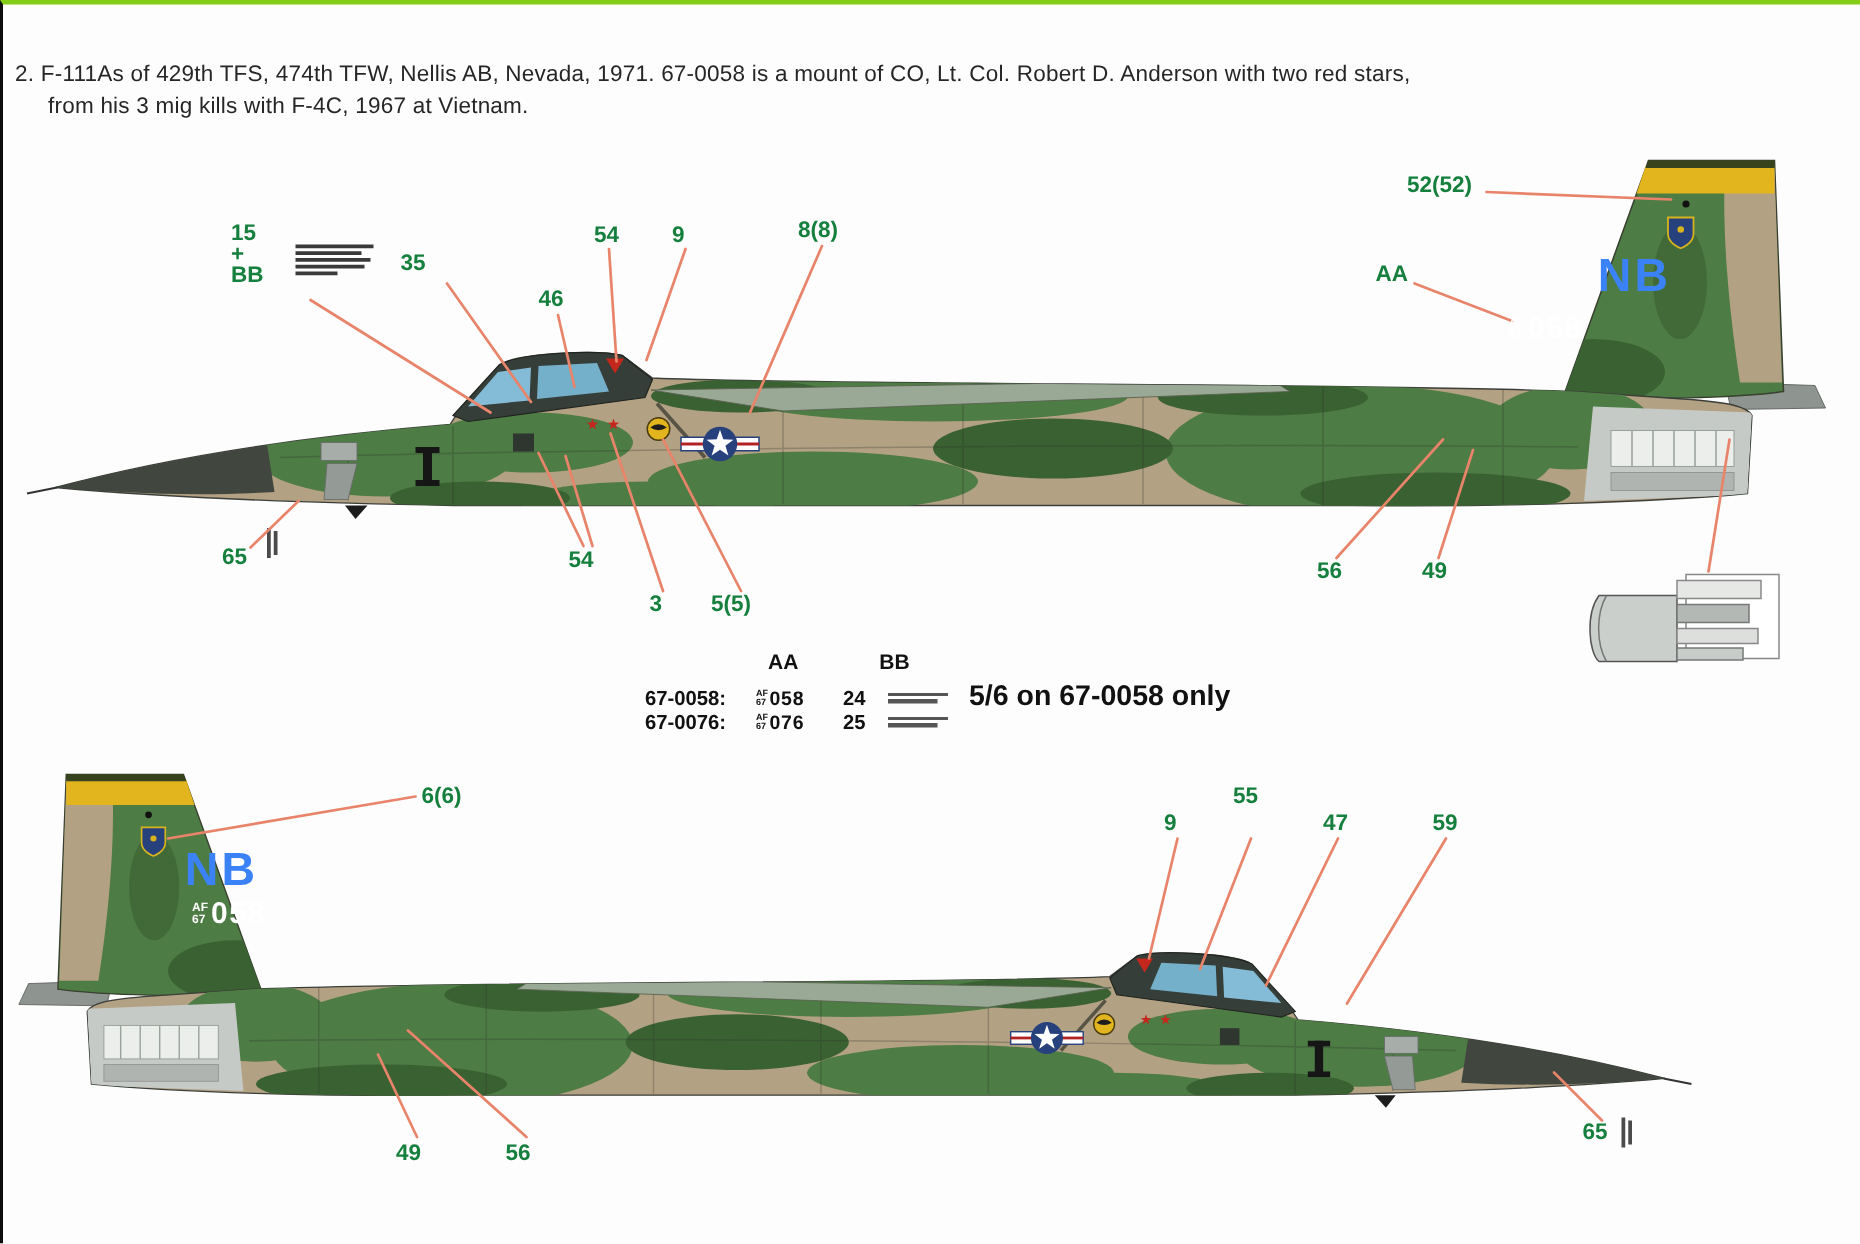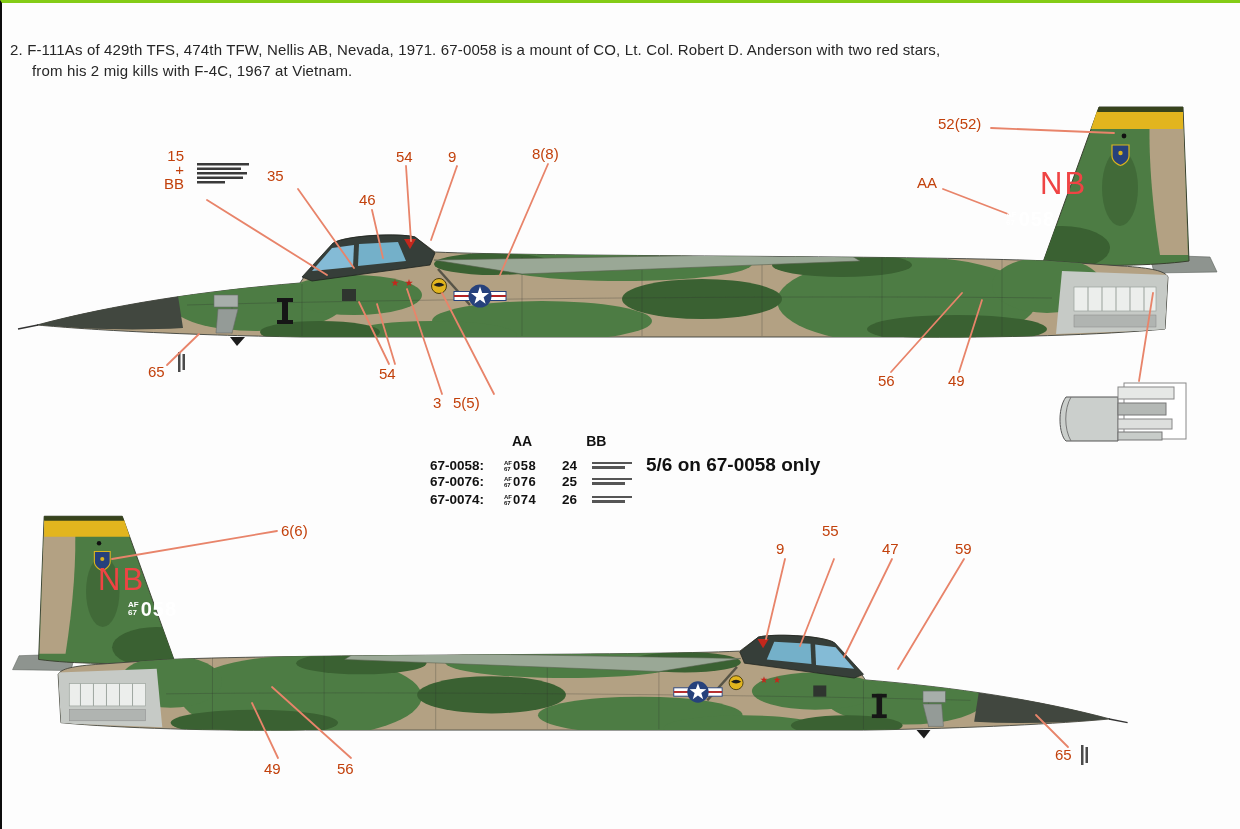--- a/index.html
+++ b/index.html
@@ -15,23 +15,23 @@
   .caption{position:absolute;left:8px;top:36px;font-size:15px;color:#262626;line-height:21px;letter-spacing:.15px}
   .caption .l2{padding-left:22px}
   svg.art{position:absolute;left:0;top:0}
   .ln{stroke:var(--leader-line);stroke-width:1.8;fill:none;stroke-linecap:round}
   .camo-green{fill:var(--camo-green)} .camo-dgreen{fill:var(--camo-dark-green)}
   .camo-tan{fill:var(--camo-tan)} .radome{fill:var(--radome-gray)}
   .pane{fill:var(--canopy-blue)} .pane2{fill:#74B0C9}
   .yellow{fill:var(--fin-yellow)} .insblue{fill:var(--insignia-blue)}
   .redmark{fill:var(--marking-red)} .metal{fill:var(--metal-gray)}
   .panel{stroke:#2F342E;stroke-opacity:.28;fill:none;stroke-width:1}
-  .callout{position:absolute;font-weight:normal;font-size:15px;color:#c2410c;white-space:nowrap}
-  .stack{text-align:right;line-height:14px;width:30px;white-space:normal}
-  .fin-code{position:absolute;color:#ef4444;text-align:left;font-size:31px;font-weight:normal;letter-spacing:2px;line-height:30px}
+  .callout{position:absolute;font-weight:bold;font-size:15px;color:#15803d;white-space:nowrap}
+  .stack{text-align:left;line-height:14px;width:30px;white-space:normal}
+  .fin-code{position:absolute;color:#3b82f6;text-align:right;font-size:31px;font-weight:bold;letter-spacing:2px;line-height:30px}
   .serial{position:absolute;display:flex;align-items:flex-end;gap:2px;color:#fff}
   .serial .pre{display:flex;flex-direction:column;font-size:8px;font-weight:bold;line-height:8px;padding-bottom:2px}
   .serial .num{font-size:20px;font-weight:bold;letter-spacing:1px;line-height:20px}
   .dtable{position:absolute;left:428px;top:430px;width:400px;color:#111}
   .thead{display:flex;font-weight:bold;font-size:14px;margin-bottom:5px}
   .th-aa{margin-left:82px}
   .th-bb{margin-left:54px}
   .trow{display:grid;grid-template-columns:74px 58px 30px 54px auto;align-items:center;height:18px;font-weight:bold;font-size:13.5px}
   .tserial{display:flex;align-items:flex-end;gap:1px}
   .tserial .pre{display:flex;flex-direction:column;font-size:6px;line-height:6px;font-weight:bold}
@@ -40,21 +40,21 @@
   .stencil-bars i:nth-child(2){width:33px}
   .tnote{font-size:19px;white-space:nowrap}
 </style>
 </head>
 <body>
 
 <div class="page">
 
   <div class="caption">
     <div class="l1">2. F-111As of 429th TFS, 474th TFW, Nellis AB, Nevada, 1971. 67-0058 is a mount of CO, Lt. Col. Robert D. Anderson with two red stars,</div>
-    <div class="l2">from his 2 mig kills with F-4C, 1967 at Vietnam.</div>
+    <div class="l2">from his 3 mig kills with F-4C, 1967 at Vietnam.</div>
   </div>
 
   <svg class="art" width="1240" height="829" viewBox="0 0 1240 829" xmlns="http://www.w3.org/2000/svg" xmlns:xlink="http://www.w3.org/1999/xlink">
     <defs>
       <path id="fuselagePath" d="M35 322 C110 302 200 288 298 280 L304 271 L333 239 C348 232 398 230 413 234 L433 249 C540 254 900 252 1048 258 L1120 263 C1150 265 1163 268 1166 274 L1163 326 C1100 332 1000 335 900 334 L300 334 C180 332 90 327 35 322 Z"></path>
       <path id="finPath" d="M1040 262 L1097 104 L1181 104 L1187 258 C1150 263 1100 263 1040 262 Z"></path>
       <clipPath id="fuseClip">
           <use xlink:href="#fuselagePath" href="#fuselagePath"></use>
         </clipPath>
       <clipPath id="finClip">
@@ -224,21 +224,21 @@
   <div class="callout" style="left:265px;top:164px">35</div>
   <div class="callout" style="left:357px;top:188px">46</div>
   <div class="callout" style="left:394px;top:145px">54</div>
   <div class="callout" style="left:446px;top:145px">9</div>
   <div class="callout" style="left:530px;top:142px">8(8)</div>
   <div class="callout" style="left:936px;top:112px">52(52)</div>
   <div class="callout" style="left:915px;top:171px">AA</div>
   <div class="callout" style="left:146px;top:360px">65</div>
   <div class="callout" style="left:377px;top:362px">54</div>
   <div class="callout" style="left:431px;top:391px">3</div>
-  <div class="callout" style="left:451px;top:391px">5(5)</div>
+  <div class="callout" style="left:472px;top:391px">5(5)</div>
   <div class="callout" style="left:876px;top:369px">56</div>
   <div class="callout" style="left:946px;top:369px">49</div>
 
   <div class="callout" style="left:279px;top:519px">6(6)</div>
   <div class="callout" style="left:774px;top:537px">9</div>
   <div class="callout" style="left:820px;top:519px">55</div>
   <div class="callout" style="left:880px;top:537px">47</div>
   <div class="callout" style="left:953px;top:537px">59</div>
   <div class="callout" style="left:262px;top:757px">49</div>
   <div class="callout" style="left:335px;top:757px">56</div>
@@ -274,31 +274,15 @@
         </span>
         <span class="num">076</span>
       </span>
       <span>25</span>
       <span class="stencil-bars">
           <i></i>
           <i></i>
         </span>
       <span class="tnote"></span>
     </div>
-    <div class="trow">
-      <span>67-0074:</span>
-      <span class="tserial">
-        <span class="pre">
-          <span>AF</span>
-          <span>67</span>
-        </span>
-        <span class="num">074</span>
-      </span>
-      <span>26</span>
-      <span class="stencil-bars">
-          <i></i>
-          <i></i>
-        </span>
-      <span class="tnote"></span>
-    </div>
   </div>
 
 </div>
 
 </body></html>

